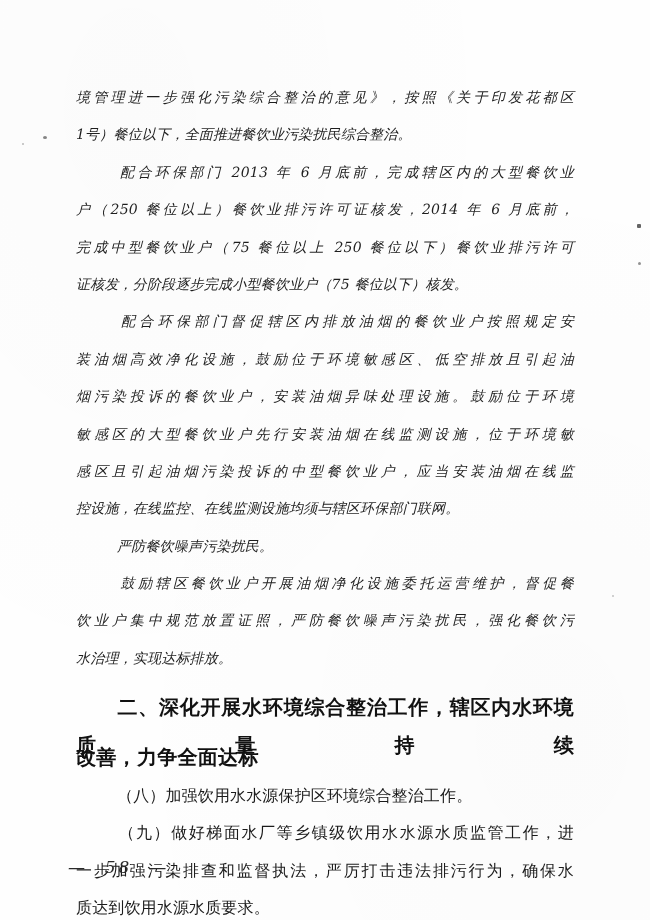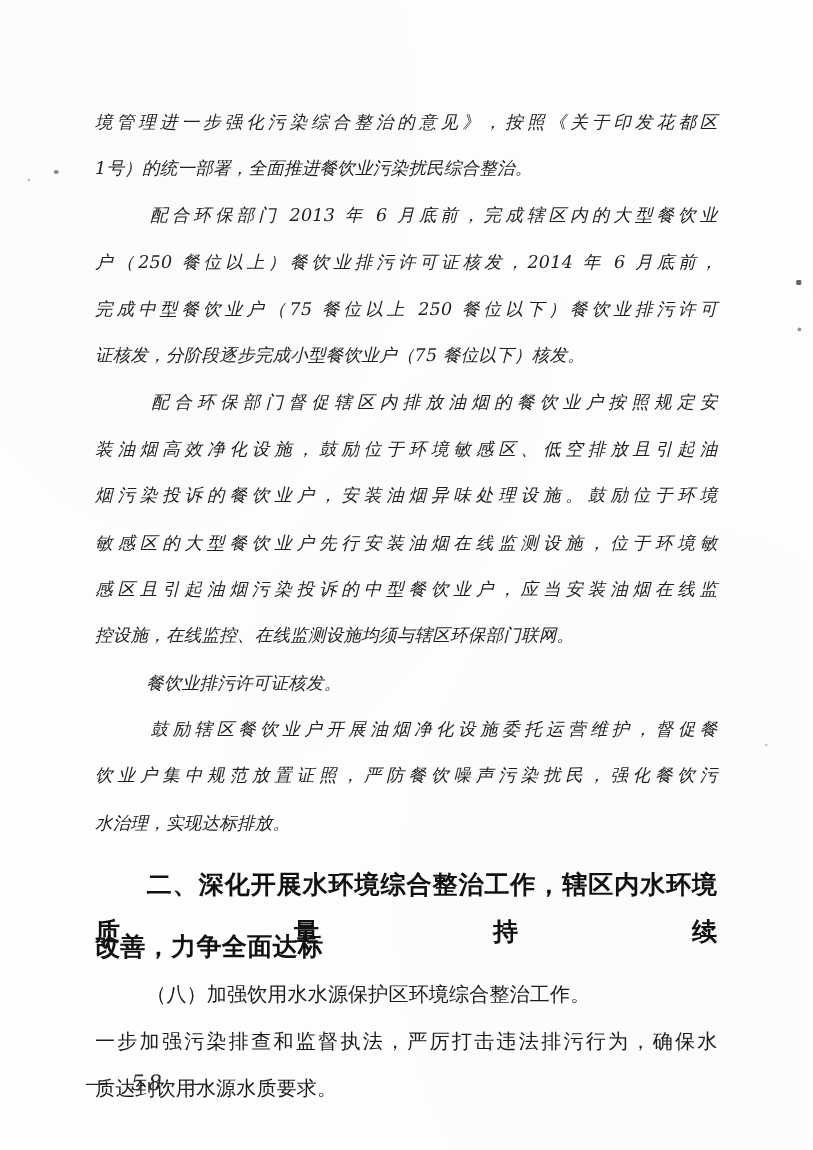--- a/index.html
+++ b/index.html
@@ -107,45 +107,46 @@
   .speck.s5 { left: 612px; top: 595px; width: 2px;  height: 2px; opacity: 0.3; }
 </style>
 </head>
 <body>
 
 <div class="page">
 
   <div class="text-block">
 
     <div class="line body just">境管理进一步强化污染综合整治的意见》，按照《关于印发花都区</div>
-    <div class="line body last">1号）的统一部署，全面推进餐饮业污染扰民综合整治。</div>
+    <div class="line body last">1号）餐位以下，全面推进餐饮业污染扰民综合整治。</div>
 
     <div class="line body just"><span class="indent"></span><span>配合环保部门 2013 年 6 月底前，完成辖区内的大型餐饮业</span></div>
     <div class="line body just">户（250 餐位以上）餐饮业排污许可证核发，2014 年 6 月底前，</div>
     <div class="line body just">完成中型餐饮业户（75 餐位以上 250 餐位以下）餐饮业排污许可</div>
     <div class="line body last">证核发，分阶段逐步完成小型餐饮业户（75 餐位以下）核发。</div>
 
     <div class="line body just"><span class="indent"></span><span>配合环保部门督促辖区内排放油烟的餐饮业户按照规定安</span></div>
     <div class="line body just">装油烟高效净化设施，鼓励位于环境敏感区、低空排放且引起油</div>
     <div class="line body just">烟污染投诉的餐饮业户，安装油烟异味处理设施。鼓励位于环境</div>
     <div class="line body just">敏感区的大型餐饮业户先行安装油烟在线监测设施，位于环境敏</div>
     <div class="line body just">感区且引起油烟污染投诉的中型餐饮业户，应当安装油烟在线监</div>
     <div class="line body last">控设施，在线监控、在线监测设施均须与辖区环保部门联网。</div>
 
-    <div class="line body last"><span class="indent"></span><span>餐饮业排污许可证核发。</span></div>
+    <div class="line body last"><span class="indent"></span><span>严防餐饮噪声污染扰民。</span></div>
 
     <div class="line body just"><span class="indent"></span><span>鼓励辖区餐饮业户开展油烟净化设施委托运营维护，督促餐</span></div>
     <div class="line body just">饮业户集中规范放置证照，严防餐饮噪声污染扰民，强化餐饮污</div>
     <div class="line body last">水治理，实现达标排放。</div>
 
     <div class="line heading just"><span class="indent"></span><span>二、深化开展水环境综合整治工作，辖区内水环境质量持续</span></div>
     <div class="line heading last">改善，力争全面达标</div>
 
     <div class="line song last"><span class="indent"></span><span>（八）加强饮用水水源保护区环境综合整治工作。</span></div>
 
+    <div class="line song just"><span class="indent"></span><span>（九）做好梯面水厂等乡镇级饮用水水源水质监管工作，进</span></div>
     <div class="line song just">一步加强污染排查和监督执法，严厉打击违法排污行为，确保水</div>
     <div class="line song last">质达到饮用水源水质要求。</div>
 
   </div>
 
   <div class="page-number">—  58  —</div>
 
   <span class="speck s1"></span>
   <span class="speck s2"></span>
   <span class="speck s3"></span>

